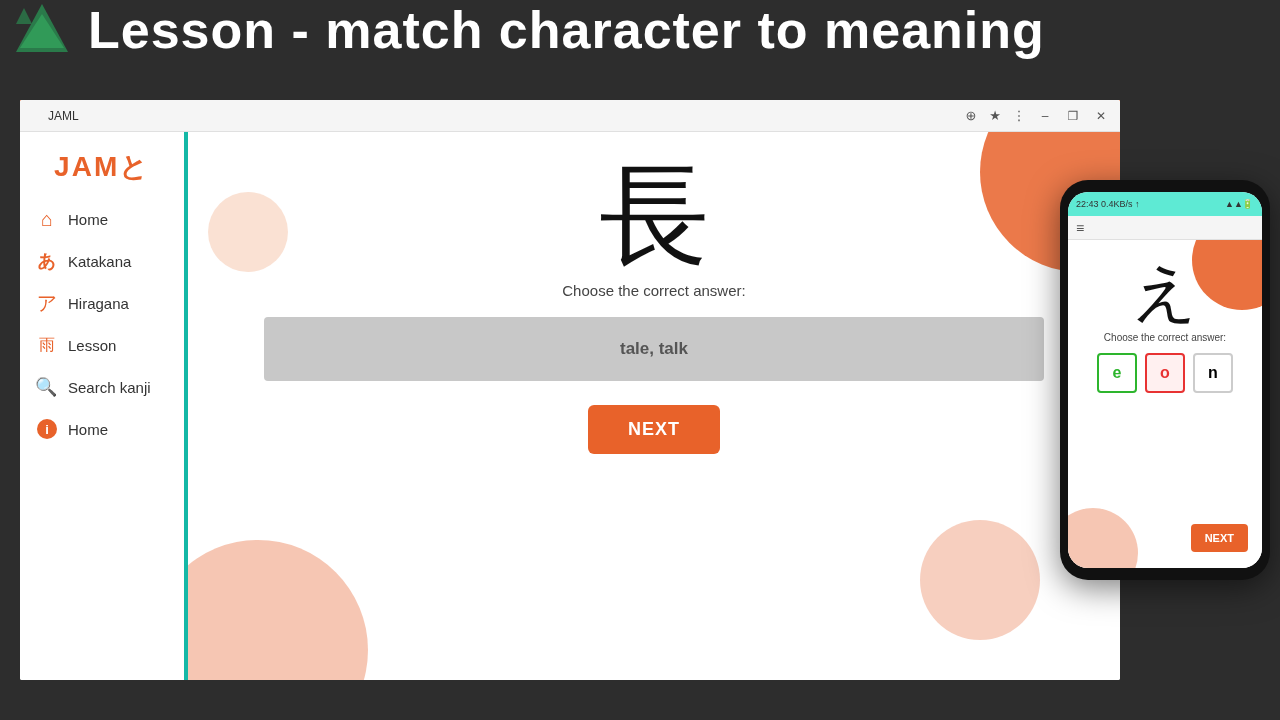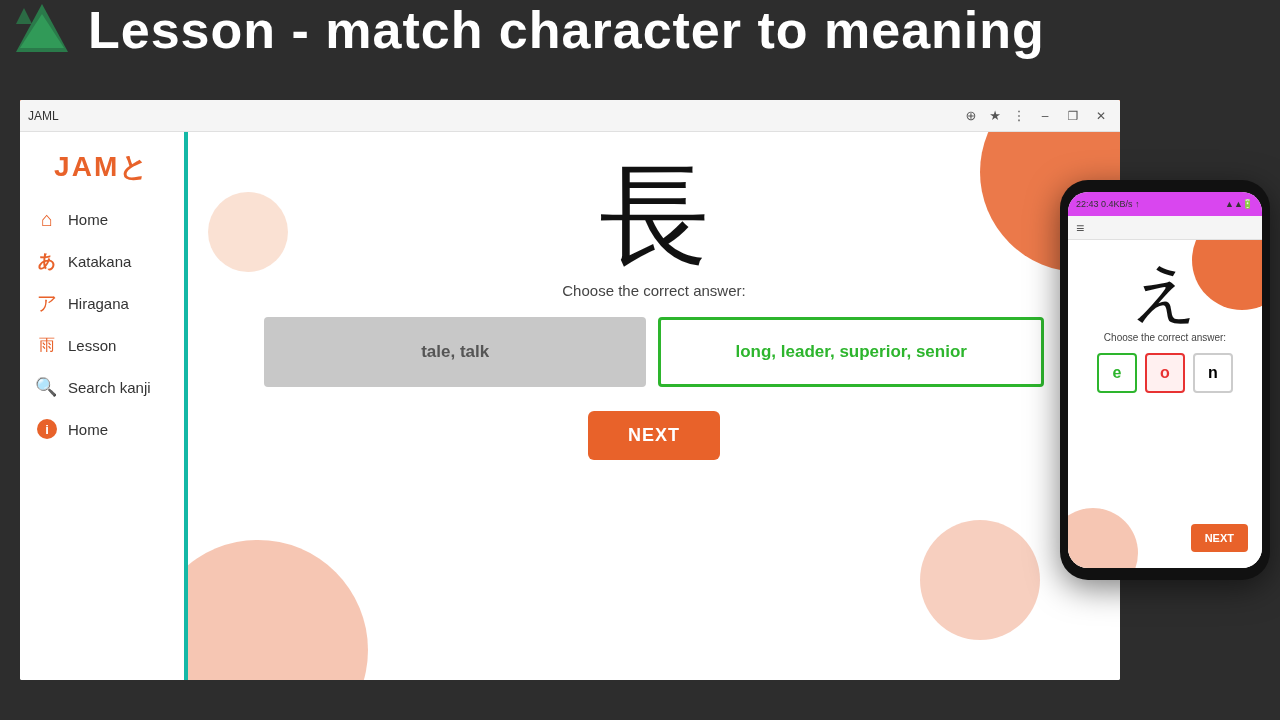--- a/index.html
+++ b/index.html
@@ -58,20 +58,21 @@
       display: flex;
       align-items: center;
       justify-content: space-between;
       padding: 0 8px;
       flex-shrink: 0;
     }
     .title-bar-left {
       display: flex;
       align-items: center;
       gap: 8px;
+      margin-left: 20px;
     }
     .title-bar-app-name {
       font-size: 12px;
       color: #333;
       font-weight: 500;
     }
     .title-bar-right {
       display: flex;
       align-items: center;
       gap: 6px;
@@ -288,21 +289,21 @@
       width: 100%;
       height: 100%;
       background: #ffffff;
       border-radius: 20px;
       overflow: hidden;
       display: flex;
       flex-direction: column;
     }
     .phone-status-bar {
       height: 20px;
-      background: #d946ef;
+      background: #5eead4;
       display: flex;
       align-items: center;
       justify-content: space-between;
       padding: 12px 8px;
       font-size: 9px;
       color: #333;
       flex-shrink: 0;
     }
     .phone-nav-bar {
       height: 24px;
@@ -475,21 +476,20 @@
       <div class="bg-circle-tl"></div>
       <div class="bg-circle-bl"></div>
       <div class="bg-circle-br"></div>
       <div class="bg-circle-mid"></div>
 
       <div class="kanji-char">長</div>
       <div class="prompt-text">Choose the correct answer:</div>
 
       <div class="answers-container">
         <button class="answer-btn default">tale, talk</button>
-        <button class="answer-btn correct">long, leader, superior, senior</button>
       </div>
 
       <button class="next-btn">NEXT</button>
     </div>
   </div>
 </div>
 
 <div class="phone-mockup" style="right: 10px; top: 180px;">
   <div class="phone-screen">
     <div class="phone-status-bar">

